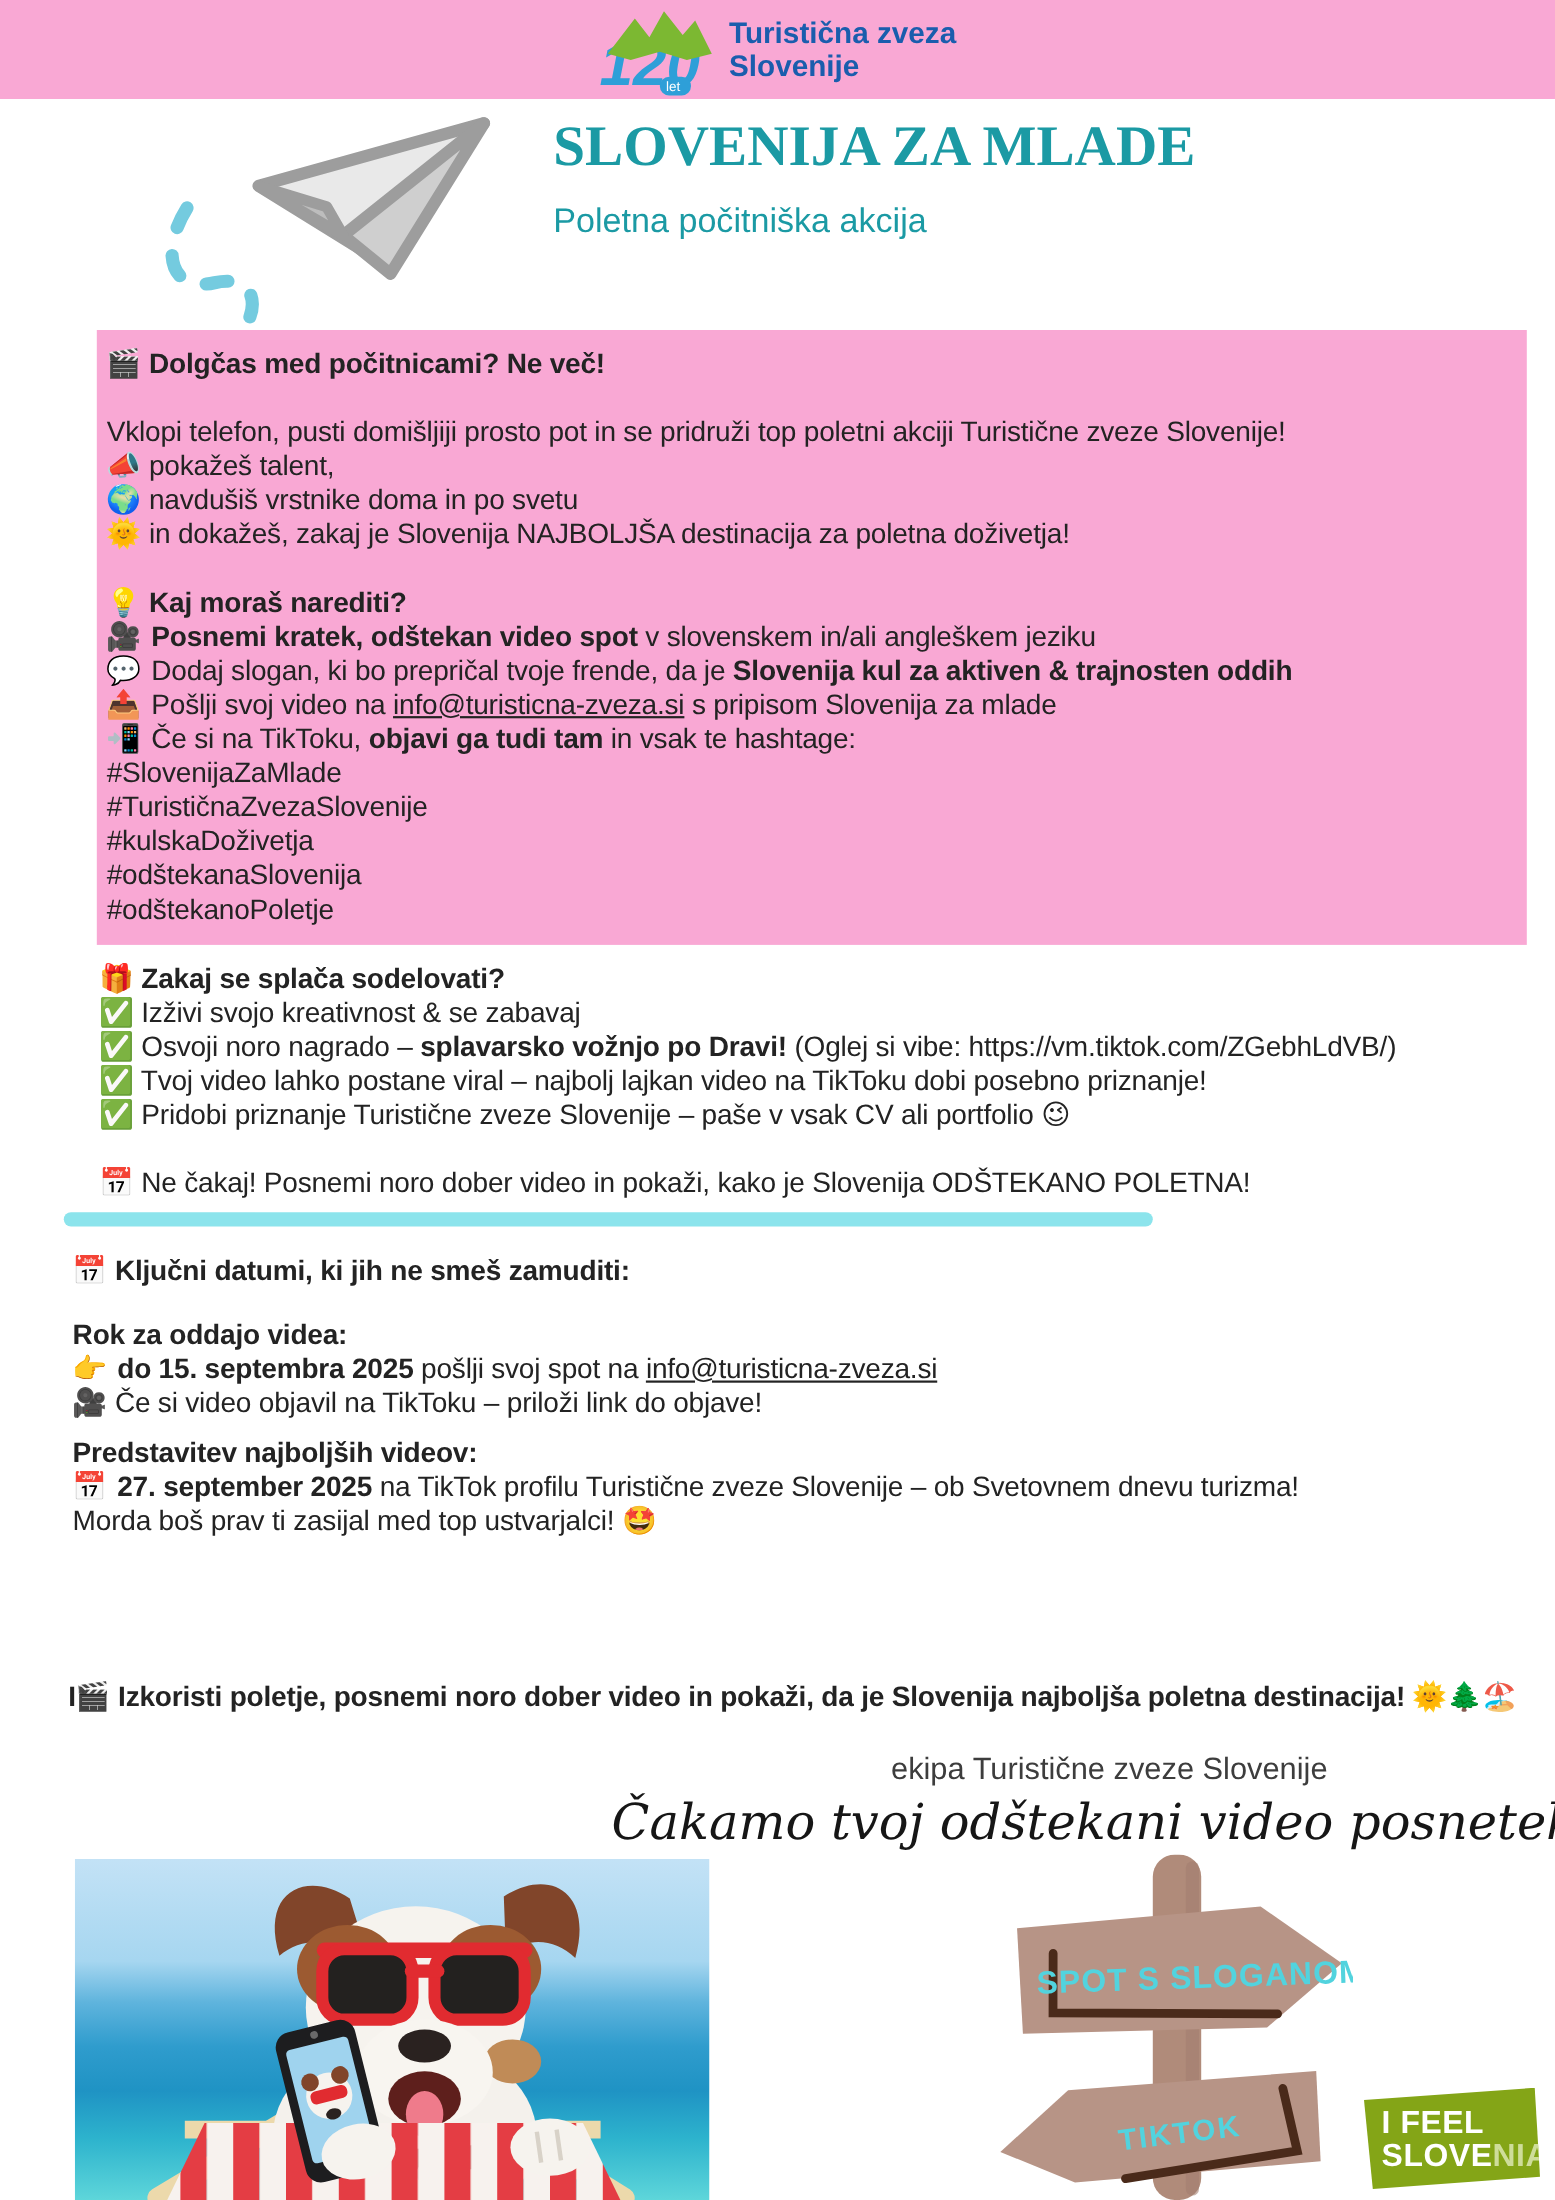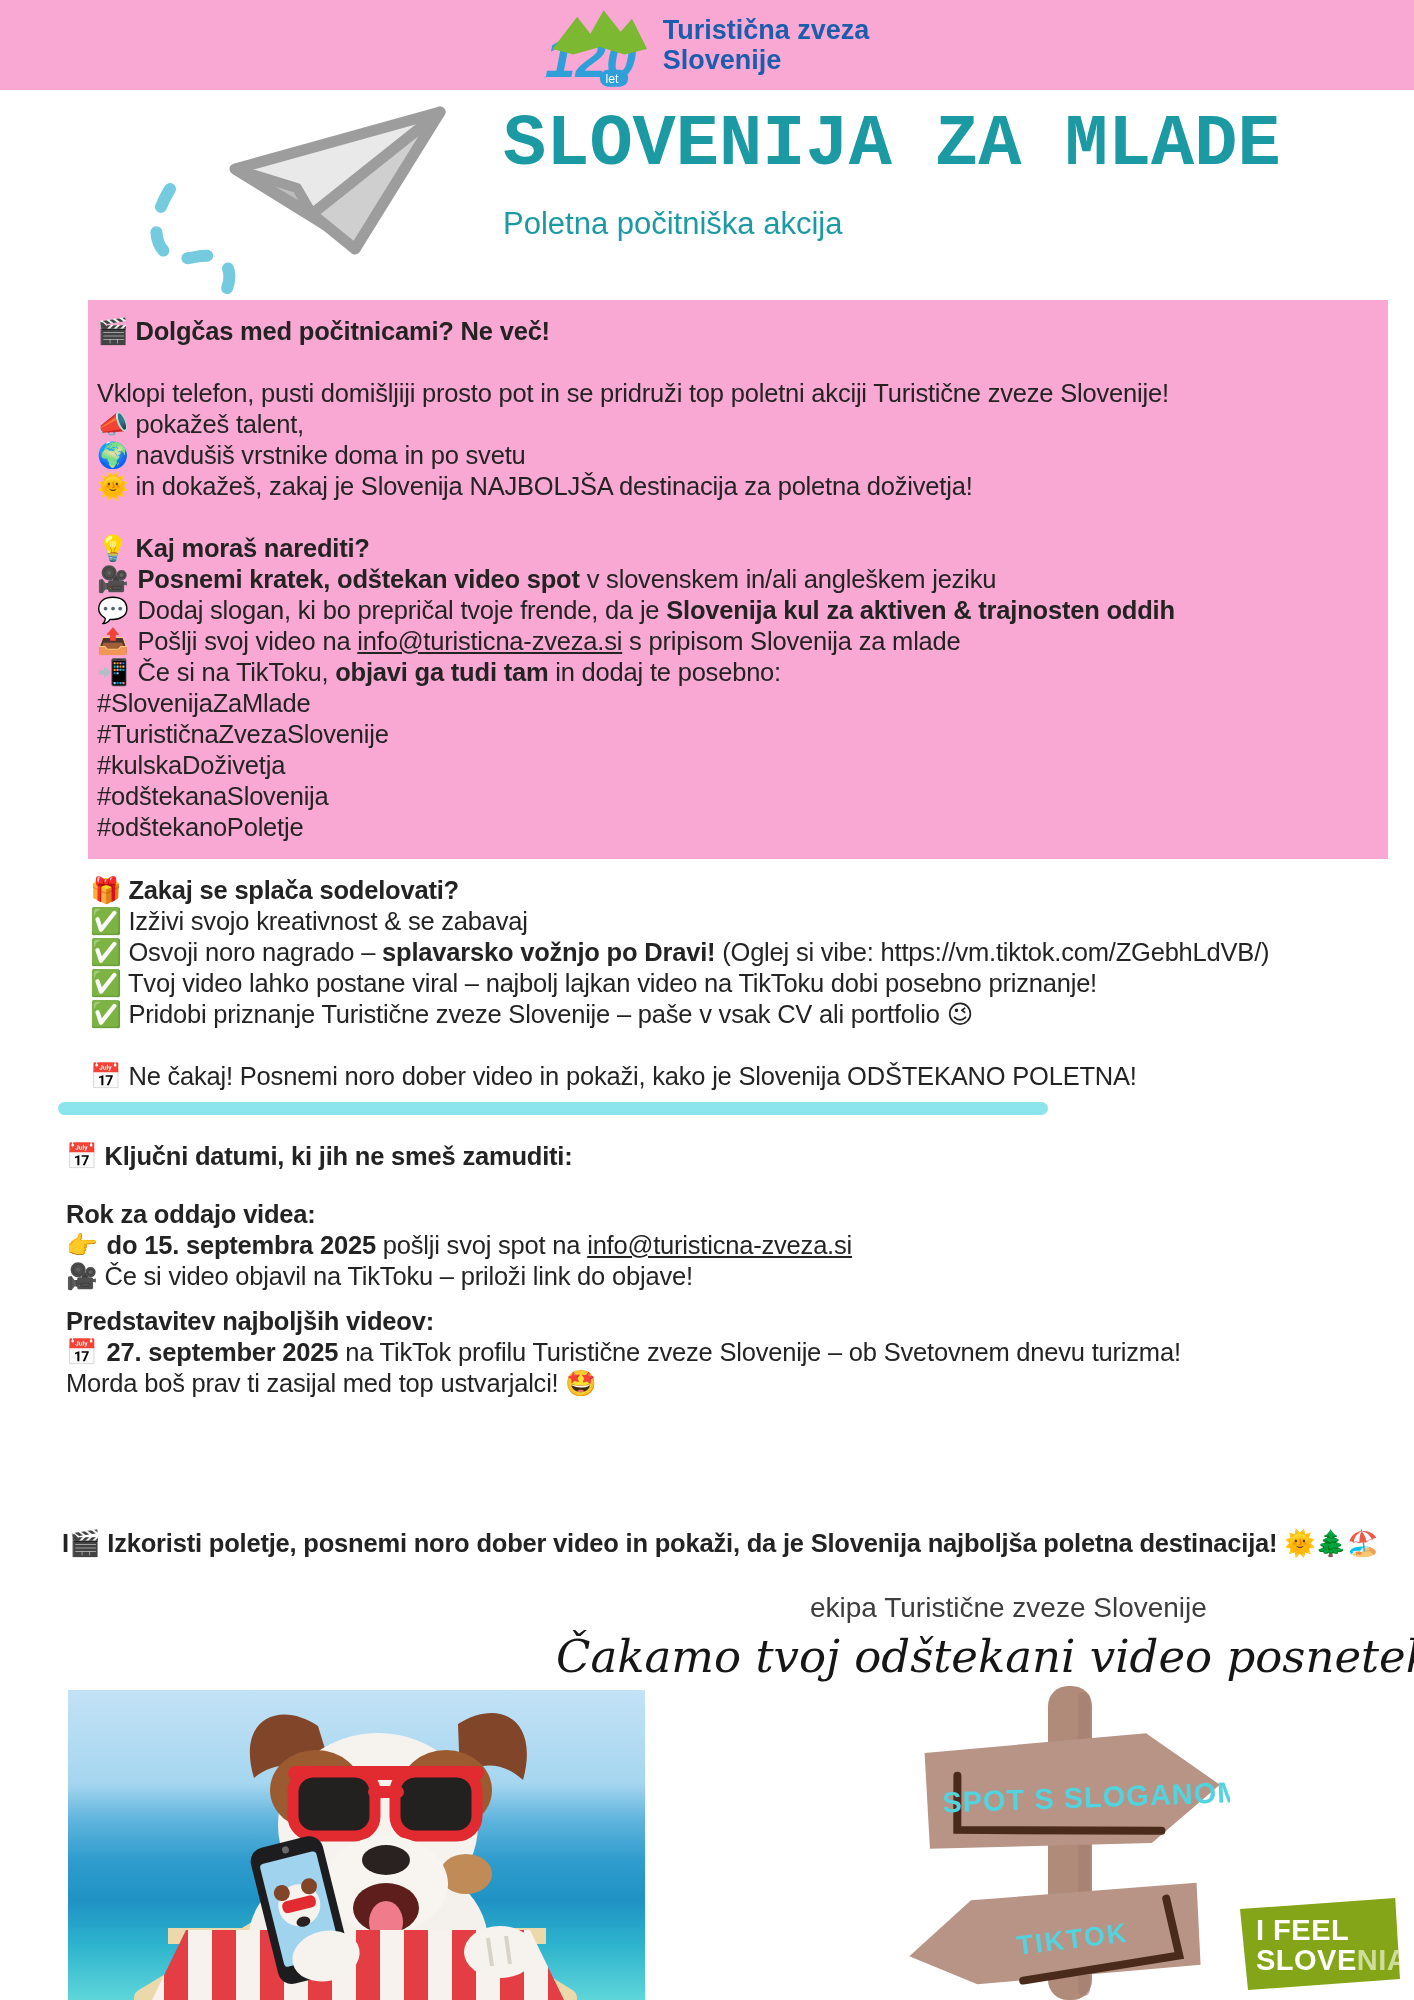--- a/index.html
+++ b/index.html
@@ -9,21 +9,21 @@
 
   
   .band{height:90px;background:#f9a8d4;display:flex;justify-content:center;align-items:center;gap:14px;}
   .logo-mark{width:104px;height:84px;margin-top:3px;}
   .logo-text{color:#1a5dad;font-weight:bold;font-size:27px;line-height:30px;}
 
   
   .hero{position:relative;height:202px;}
   .plane{position:absolute;left:140px;top:4px;width:330px;height:228px;pointer-events:none;}
   .hero-title{position:absolute;left:503px;top:14px;}
-  h1{margin:0;font-size:72px;font-weight:800;color:#1b9aa4;font-family:Liberation Mono, monospace;}
+  h1{margin:0;font-size:52px;font-weight:800;color:#1b9aa4;font-family:Liberation Serif, serif;}
   .subtitle{margin-top:20px;font-size:31px;color:#1b9aa4;}
 
   
   .box{box-sizing:border-box;margin:8px 0 0 88px;width:1300px;background:#f9a8d4;padding:16px 14px 16px 9px;}
   .ln{margin:0;font-size:25.5px;line-height:31px;letter-spacing:-0.2px;}
   .sp{margin-top:31px;}
   .g14{margin-top:14px;}
   .g27{margin-top:27px;}
   .em{margin-right:9px;}
   .email{text-decoration:underline;color:#232323;}
@@ -80,21 +80,21 @@
   <section class="box">
     <p class="ln" style="font-weight:bold">🎬 Dolgčas med počitnicami? Ne več!</p>
     <p class="ln sp">Vklopi telefon, pusti domišljiji prosto pot in se pridruži top poletni akciji Turistične zveze Slovenije!</p>
     <p class="ln">📣 pokažeš talent,</p>
     <p class="ln">🌍 navdušiš vrstnike doma in po svetu</p>
     <p class="ln">🌞 in dokažeš, zakaj je Slovenija NAJBOLJŠA destinacija za poletna doživetja!</p>
     <p class="ln sp" style="font-weight:bold">💡 Kaj moraš narediti?</p>
     <p class="ln"><span class="em">🎥</span><b>Posnemi kratek, odštekan video spot</b><span> v slovenskem in/ali angleškem jeziku</span></p>
     <p class="ln"><span class="em">💬</span><span>Dodaj slogan, ki bo prepričal tvoje frende, da je </span><b>Slovenija kul za aktiven &amp; trajnosten oddih</b></p>
     <p class="ln"><span class="em">📤</span><span>Pošlji svoj video na </span><span class="email">info@turisticna-zveza.si</span><span> s pripisom Slovenija za mlade</span></p>
-    <p class="ln"><span class="em">📲</span><span>Če si na TikToku, </span><b>objavi ga tudi tam</b><span> in dodaj te posebno:</span></p>
+    <p class="ln"><span class="em">📲</span><span>Če si na TikToku, </span><b>objavi ga tudi tam</b><span> in vsak te hashtage:</span></p>
     <p class="ln">#SlovenijaZaMlade</p>
     <p class="ln">#TurističnaZvezaSlovenije</p>
     <p class="ln">#kulskaDoživetja</p>
     <p class="ln">#odštekanaSlovenija</p>
     <p class="ln">#odštekanoPoletje</p>
   </section>
 
   <section class="why">
     <p class="ln" style="font-weight:bold">🎁 Zakaj se splača sodelovati?</p>
     <p class="ln">✅ Izživi svojo kreativnost &amp; se zabavaj</p>

